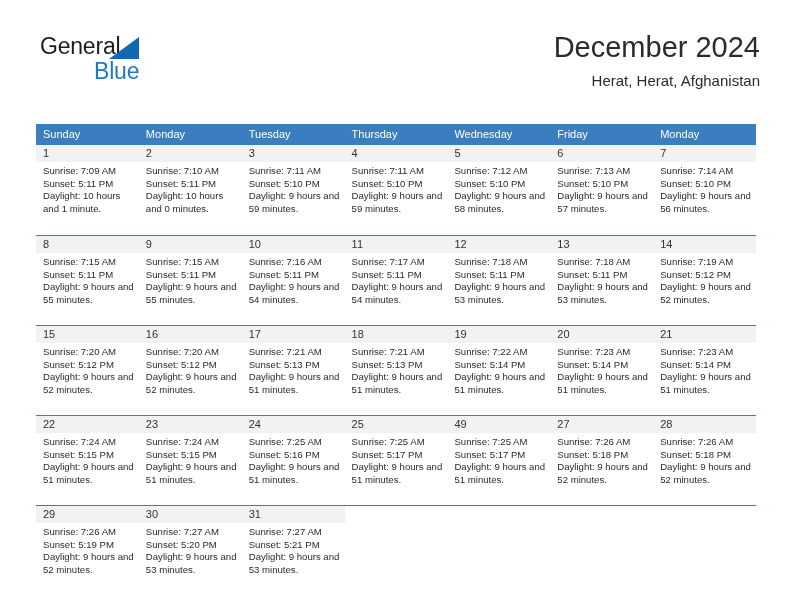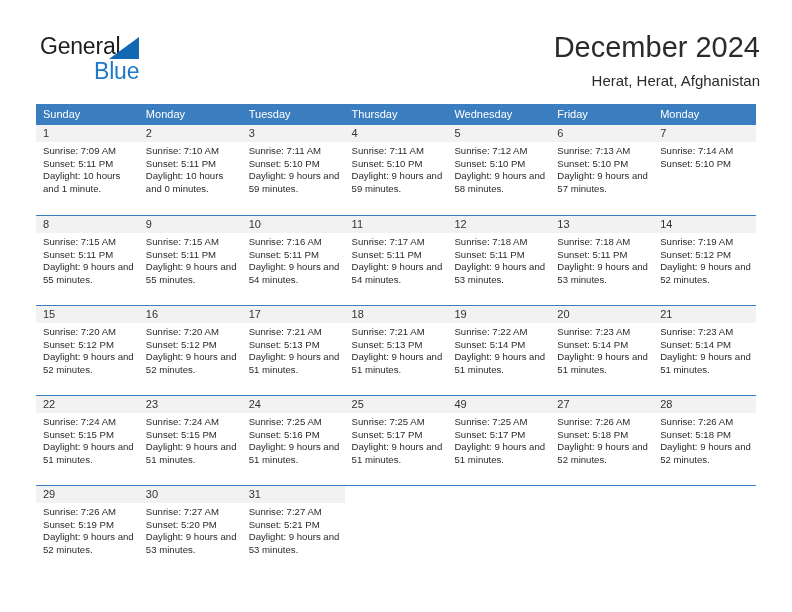--- a/index.html
+++ b/index.html
@@ -88,20 +88,21 @@
     position: absolute;
     left: 36px;
     top: 104px;
     width: 720px;
   }
   .dow-row {
     display: flex;
     width: 720px;
     height: 21px;
     background: #3a7ebf;
+    margin-top: 20px;
   }
   .dow {
     flex: 1 1 0;
     font-size: 11px;
     color: #ffffff;
     line-height: 21px;
     padding-left: 7px;
     box-sizing: border-box;
     white-space: nowrap;
   }
@@ -231,20 +232,21 @@
               <div>Sunrise: 7:13 AM</div>
               <div>Sunset: 5:10 PM</div>
               <div class="wrap">Daylight: 9 hours and 57 minutes.</div>
             </div>
           </div>
           <div class="cell">
             <div class="daynum">7</div>
             <div class="details">
               <div>Sunrise: 7:14 AM</div>
               <div>Sunset: 5:10 PM</div>
+              <div class="wrap">Daylight: 9 hours and 56 minutes.</div>
             </div>
           </div>
         </div>
         <div class="week">
           <div class="cell">
             <div class="daynum">8</div>
             <div class="details">
               <div>Sunrise: 7:15 AM</div>
               <div>Sunset: 5:11 PM</div>
               <div class="wrap">Daylight: 9 hours and 55 minutes.</div>

